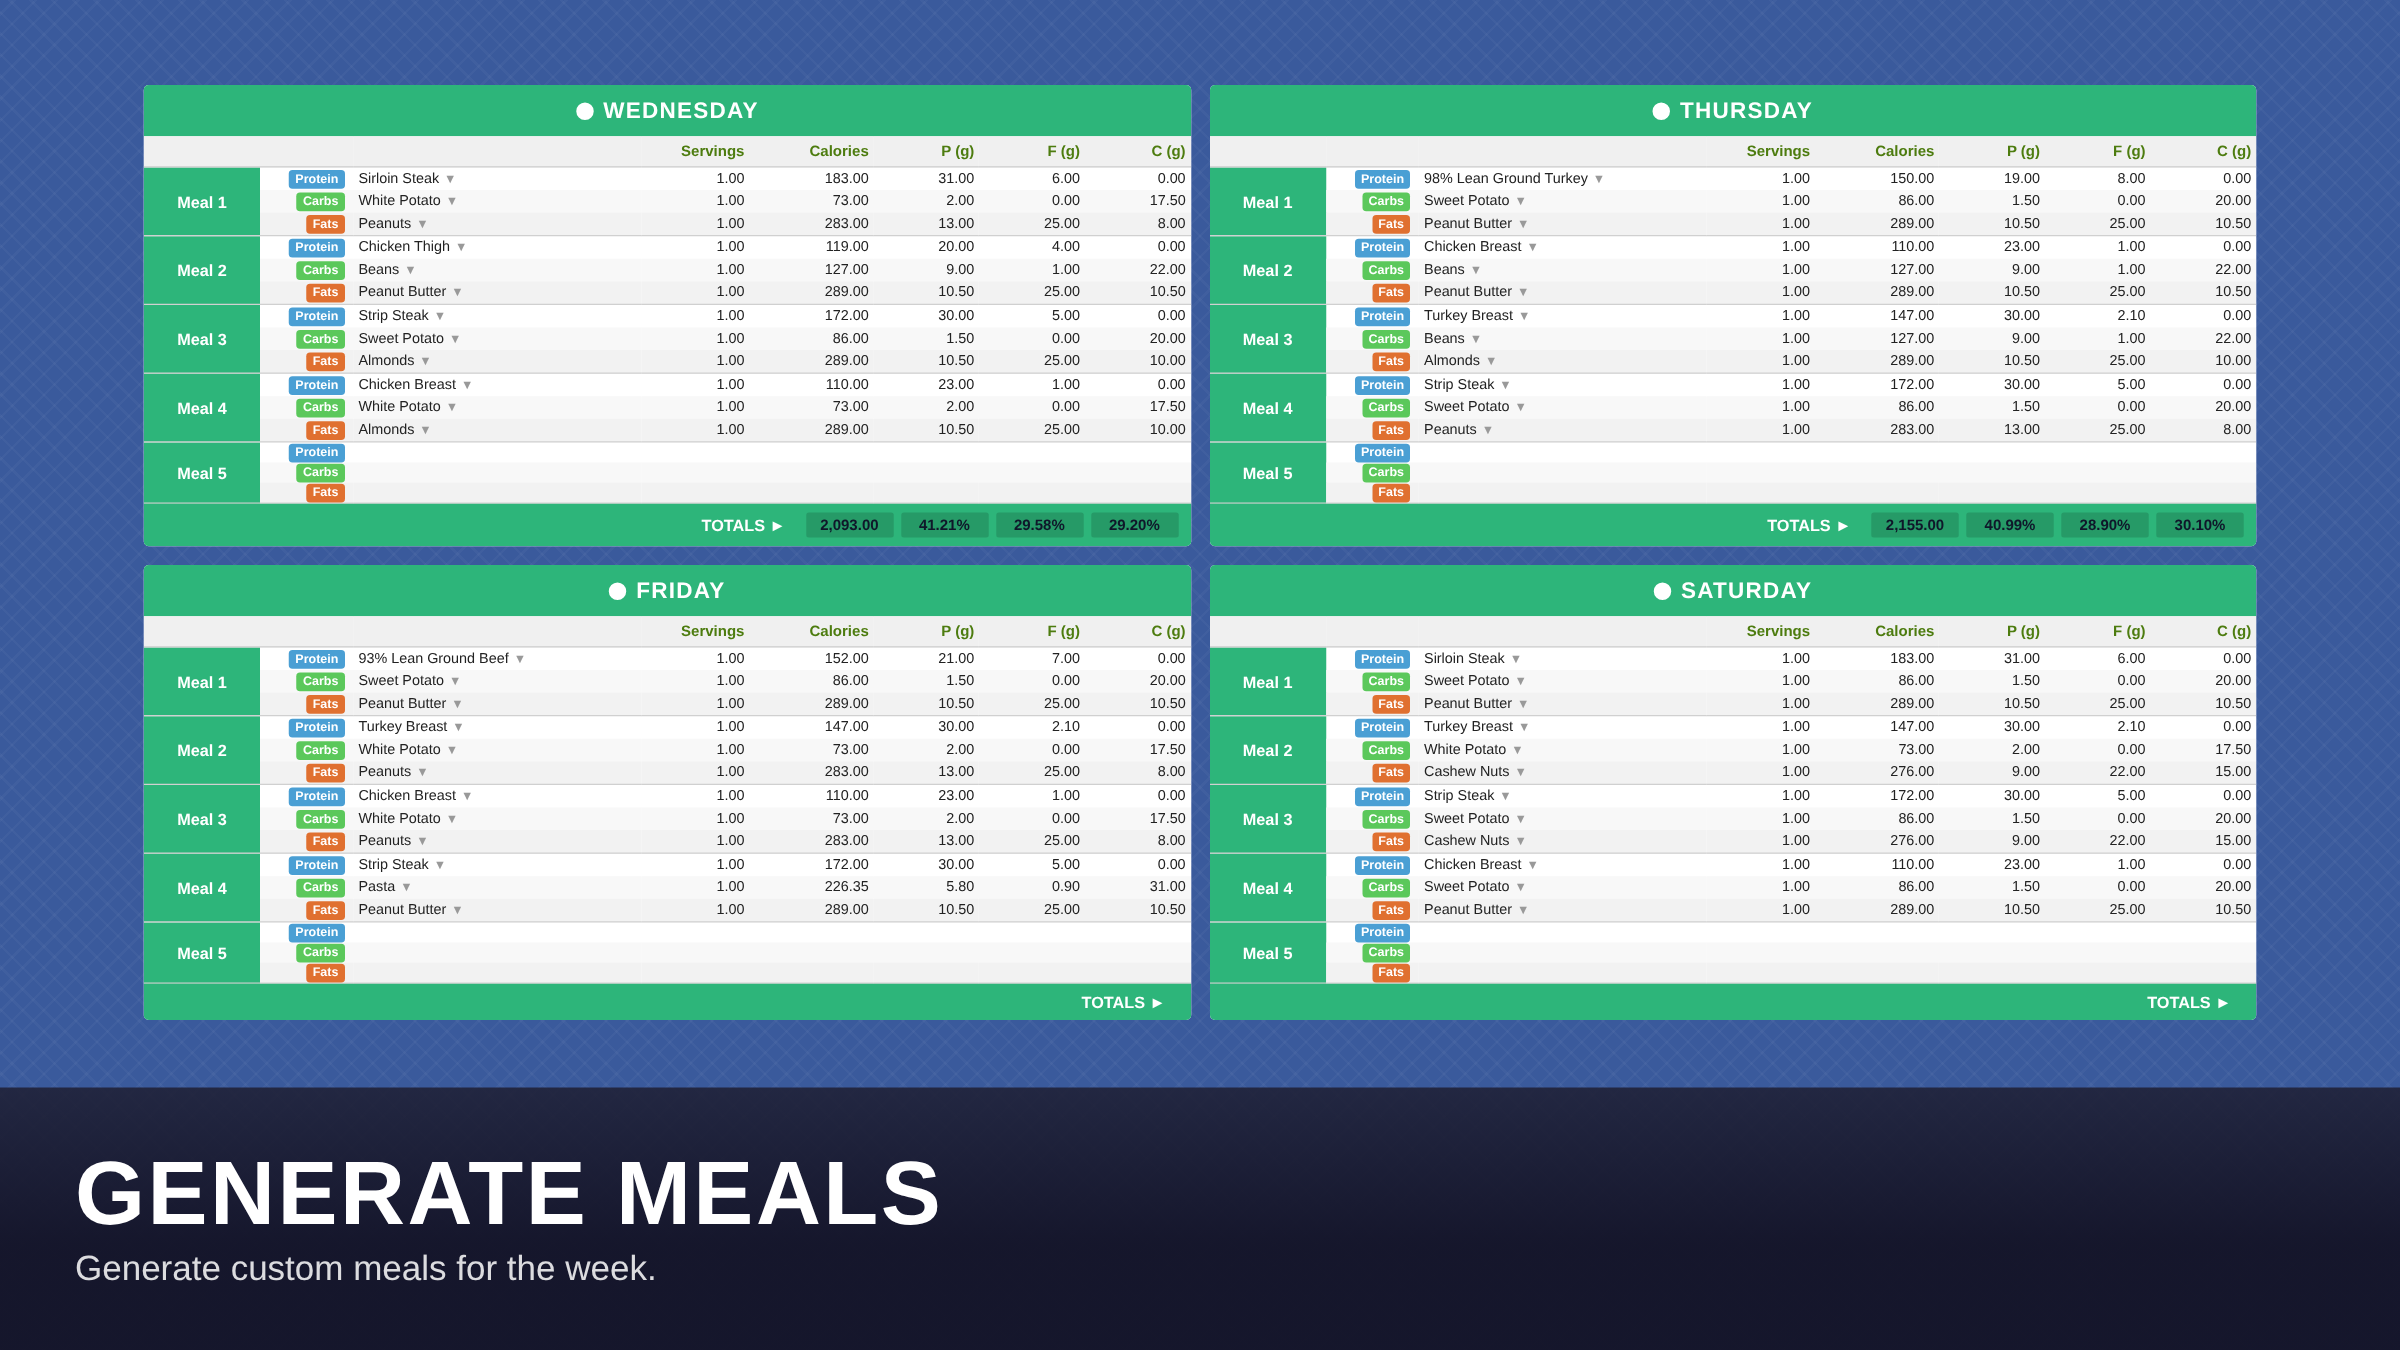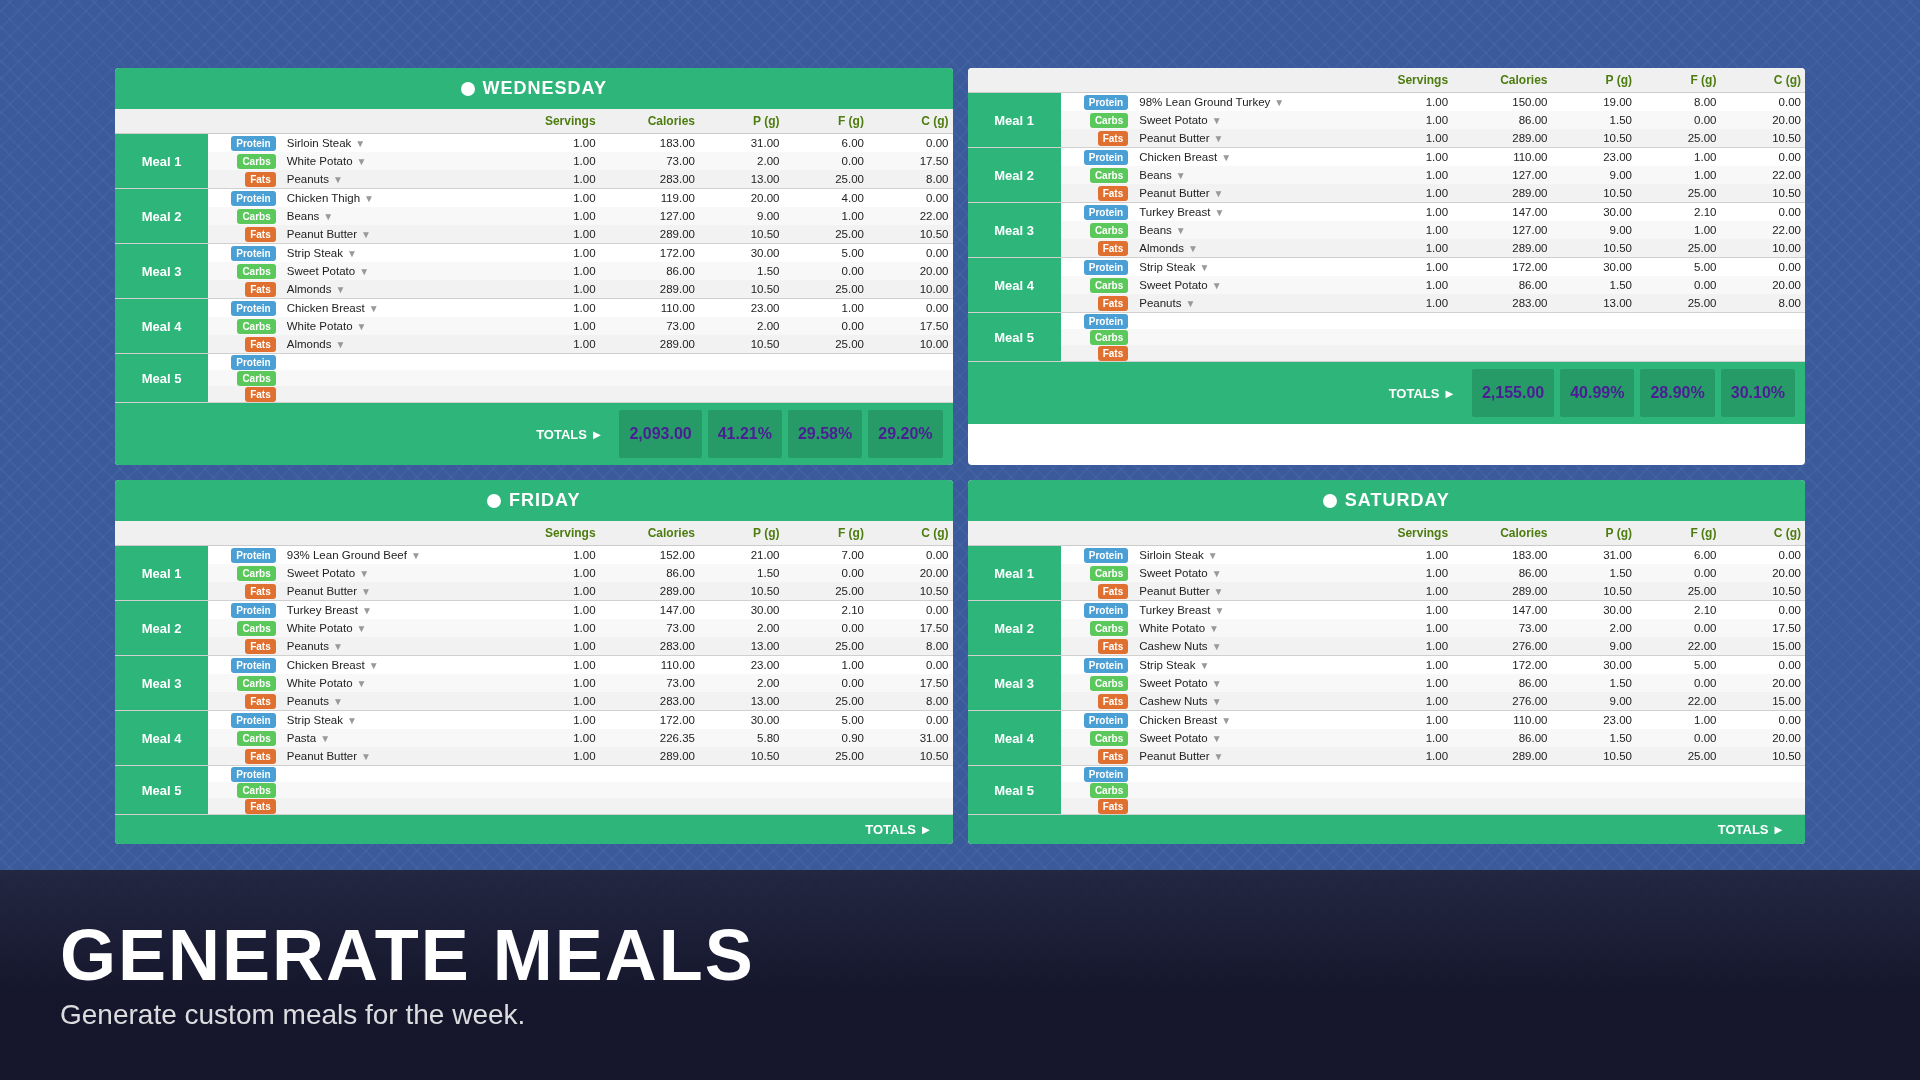--- a/index.html
+++ b/index.html
@@ -172,24 +172,24 @@
 
     .totals-bar-label {
       color: #fff;
       font-weight: bold;
       font-size: 13px;
       margin-right: 10px;
     }
 
     .totals-bar-val {
       background: rgba(0,0,0,0.15);
-      color: #4c1d95;
+      color: #0f172a;
       font-weight: bold;
-      font-size: 16px;
-      padding: 15px 10px;
+      font-size: 12px;
+      padding: 3px 10px;
       border-radius: 2px;
       min-width: 70px;
       text-align: center;
     }
   </style>
 </head>
 <body>
 
 <div class="main-container">
   <div class="tables-grid" id="tables-grid">
@@ -399,20 +399,24 @@
         <div class="totals-bar">
           <div style="flex: 1 1 0%;"></div>
           <span class="totals-bar-label">TOTALS ►</span>
           <span class="totals-bar-val">2,093.00</span>
           <span class="totals-bar-val">41.21%</span>
           <span class="totals-bar-val">29.58%</span>
           <span class="totals-bar-val">29.20%</span>
         </div>
       </div>
       <div class="day-table">
+        <div class="day-header">
+          <span class="day-header-dot"></span>
+          <span>THURSDAY</span>
+        </div>
         <table>
           <thead>
             <tr class="header-row">
               <th style="width: 75px;"></th>
               <th style="width: 60px;"></th>
               <th style="width: 185px;"></th>
               <th style="width: 70px;">Servings</th>
               <th style="width: 80px;">Calories</th>
               <th style="width: 68px;">P (g)</th>
               <th style="width: 68px;">F (g)</th>

